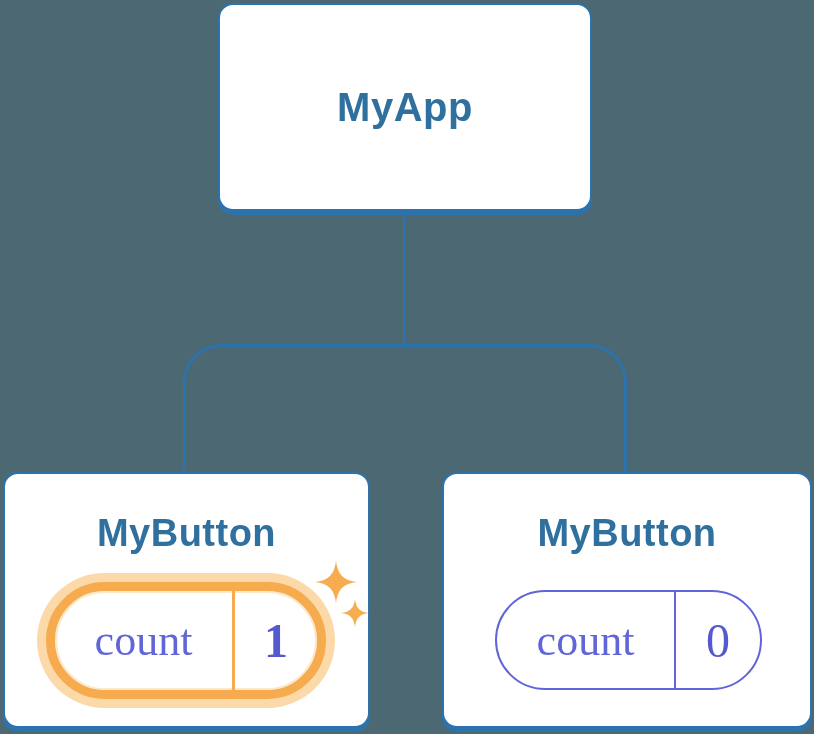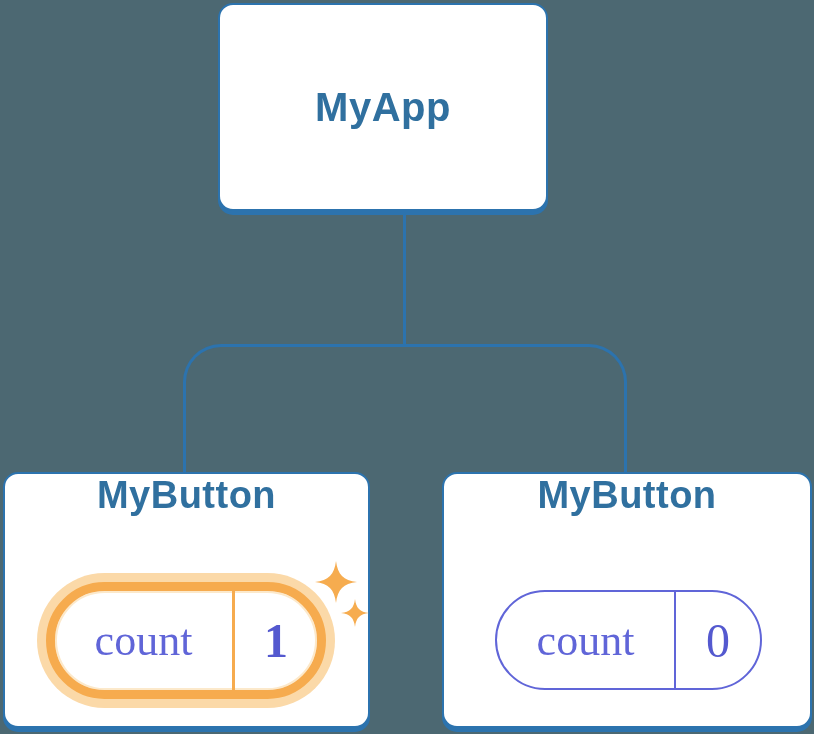--- a/index.html
+++ b/index.html
@@ -42,36 +42,37 @@
     position: absolute;
     background: #ffffff;
     border: 2px solid #2C73AE;
     border-radius: 15px;
     box-shadow: 0 4px 0 0 #2C73AE;
     box-sizing: border-box;
   }
   .card-root {
     left: 218px;
     top: 3px;
-    width: 330px;
+    width: 374px;
     height: 208px;
     display: flex;
     align-items: center;
     justify-content: center;
   }
   .card-child-left  { left: 3px;   top: 472px; width: 367px; height: 256px; }
   .card-child-right { left: 442px; top: 472px; width: 370px; height: 256px; }
 
   .root-title {
     font-size: 40px;
     font-weight: 700;
     color: #30709F;
     letter-spacing: 0.5px;
   }
   .card-title {
+    margin-top: 38px;
     text-align: center;
     font-size: 38px;
     font-weight: 700;
     color: #30709F;
     letter-spacing: 0.5px;
   }
 
   
   .pill {
     position: absolute;

